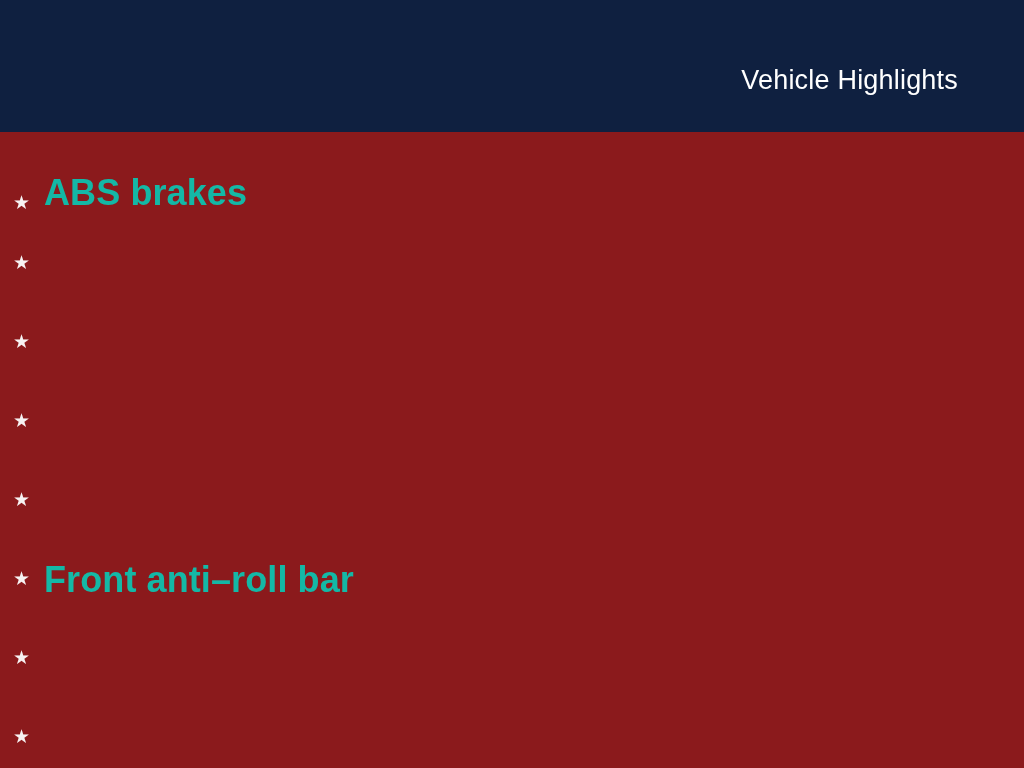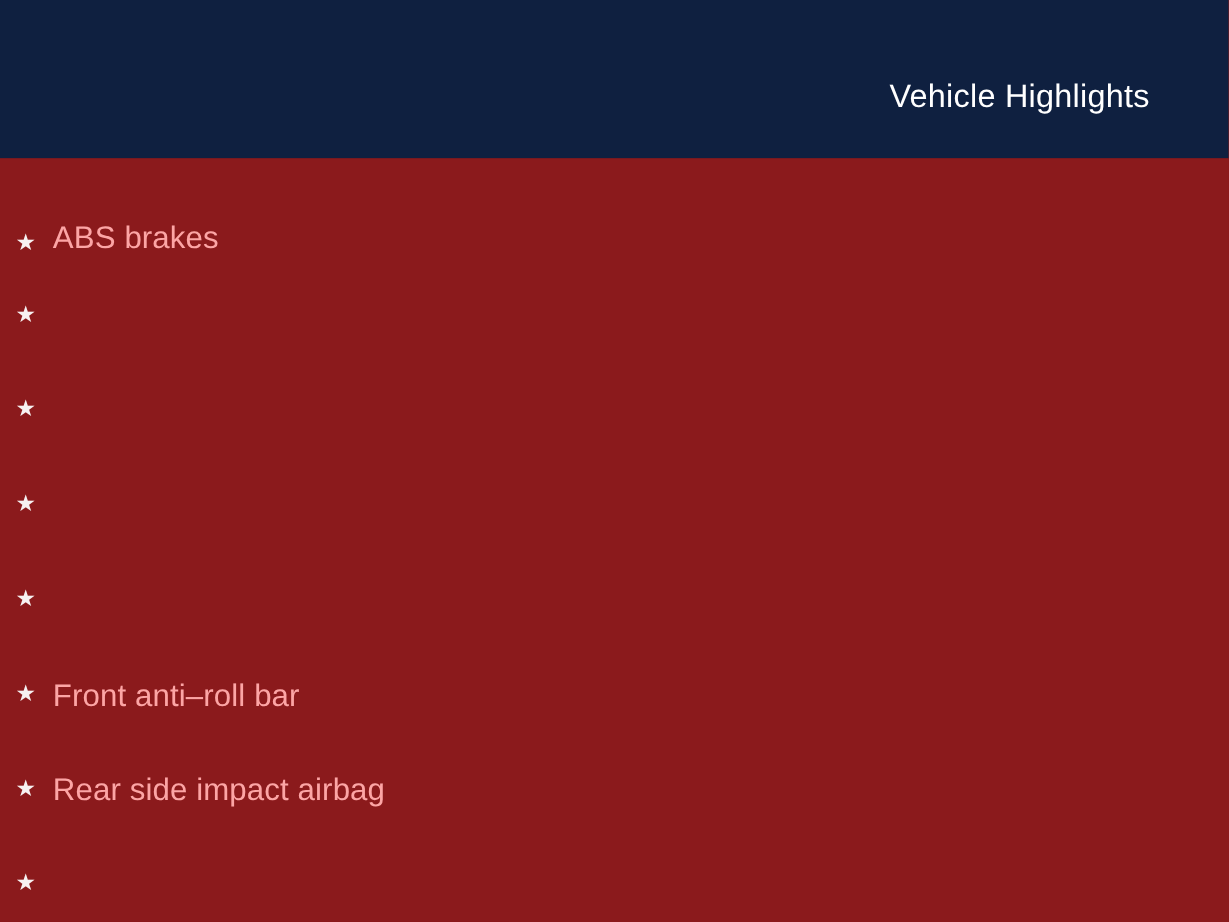--- a/index.html
+++ b/index.html
@@ -94,24 +94,24 @@
     flex: 0 0 31px;
     color: #f7f2f2;
     font-size: 19px;
     line-height: 1;
     text-align: left;
     position: relative;
     top: -1px;
   }
 
   .feature-label {
-    color: #fca5a5;
+    color: #14b8a6;
     font-family: "Liberation Sans", sans-serif;
-    font-size: 26px;
-    font-weight: 400;
+    font-size: 36px;
+    font-weight: 700;
     line-height: 1.1;
     letter-spacing: 0.1px;
     white-space: nowrap;
   }
 </style>
 </head>
 <body>
 
 <div id="slide">
 
@@ -143,21 +143,20 @@
         <span class="bullet-star">★</span>
       </li>
 
       <li class="feature-item">
         <span class="bullet-star">★</span>
         <span class="feature-label">Front anti–roll bar</span>
       </li>
 
       <li class="feature-item">
         <span class="bullet-star">★</span>
-        <span class="feature-label">Rear side impact airbag</span>
       </li>
 
       <li class="feature-item">
         <span class="bullet-star">★</span>
       </li>
 
     </ul>
   </div>
 
 </div>

